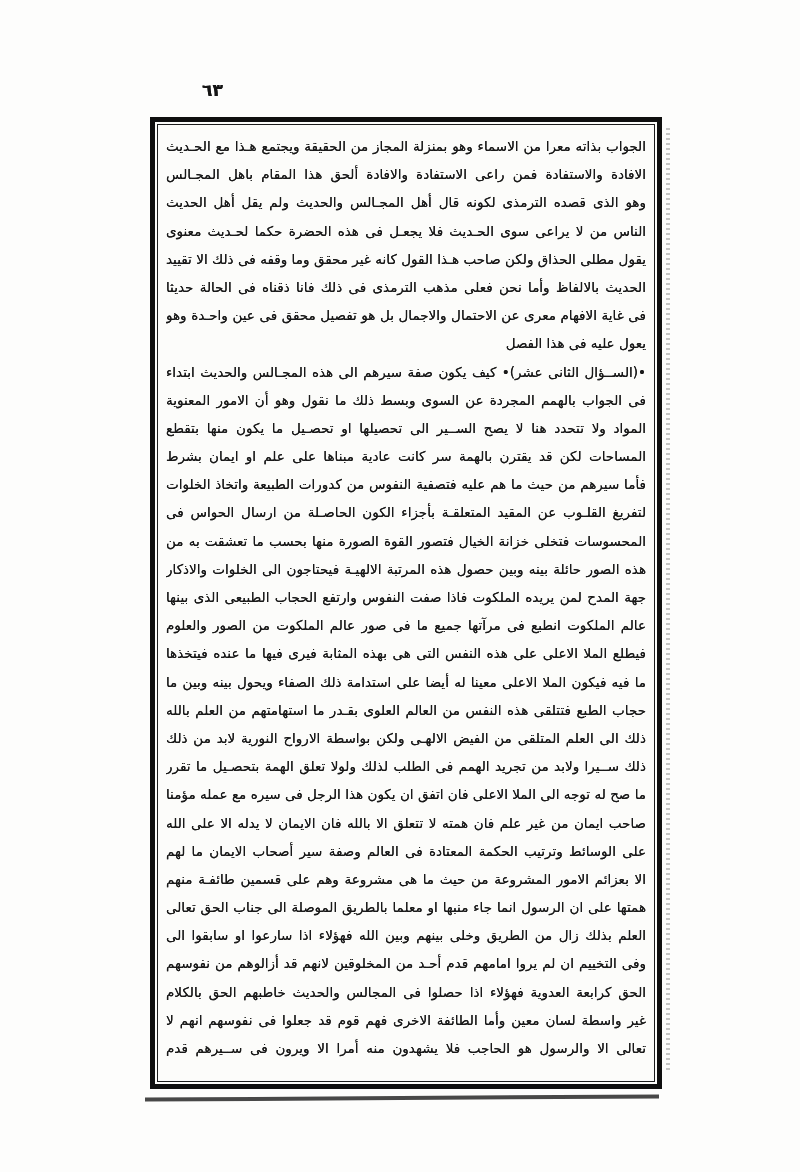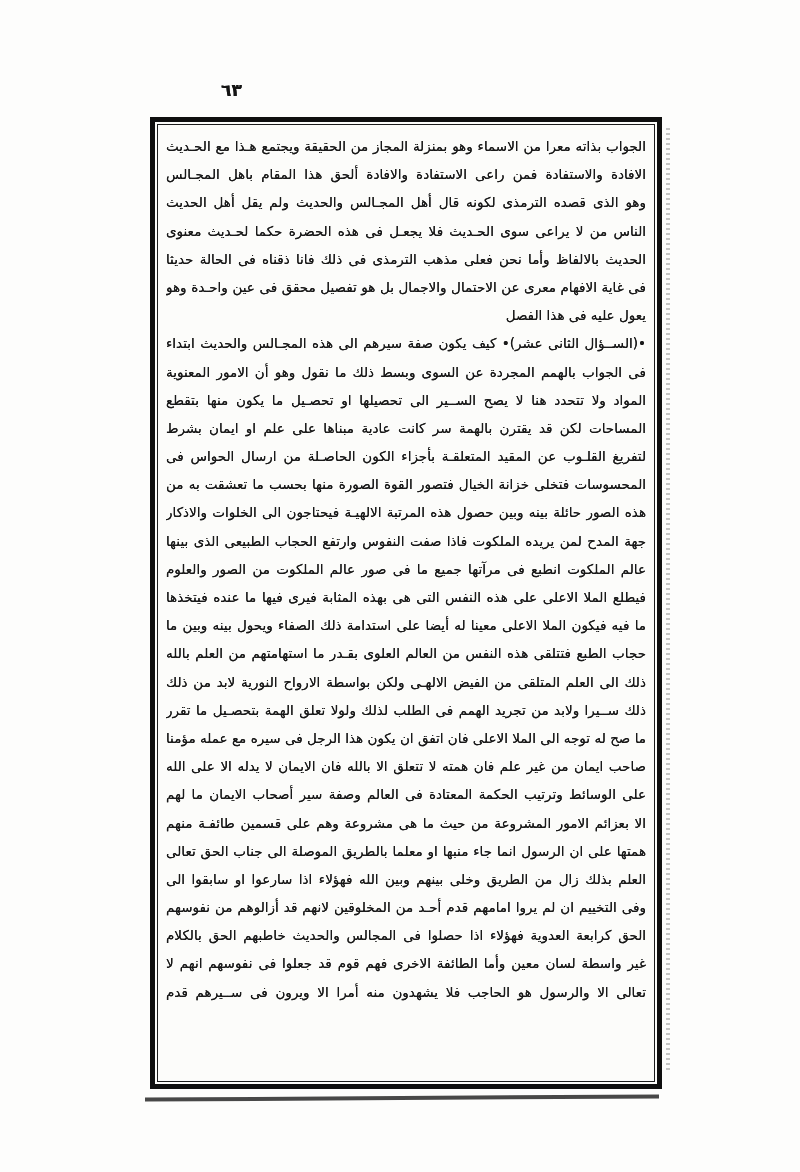--- a/index.html
+++ b/index.html
@@ -8,21 +8,20 @@
     background:#fdfdfc;
     position:relative;
     font-family:"DejaVu Sans", sans-serif;
     overflow:hidden;
   }
   .sheet{position:absolute;inset:0;}
   .page-number{
     position:absolute;top:80px;left:202px;
     font-size:17px;font-weight:bold;color:#141414;
     text-shadow:0 0 .5px #000;
-    margin-left:19px;
   }
   .frame{
     position:absolute;left:150px;top:117px;width:512px;height:972px;
     border:5px solid #0f0f0f;box-sizing:border-box;
     background:#fcfcfa;
   }
   
   .frame::after{
     content:"";position:absolute;left:-10px;right:-2px;bottom:-16px;height:4px;
     background:#1a1a1a;opacity:.8;transform:rotate(-0.35deg);
@@ -66,27 +65,29 @@
 <div class="sheet">
   <div class="page-number">٦٣</div>
 
   <div class="frame">
     <div class="inner-frame">
       <div class="text-block" id="text-block">
           <div class="line">الجواب بذاته معرا من الاسماء وهو بمنزلة المجاز من الحقيقة ويجتمع هـذا مع الحـديث فى</div>
           <div class="line">الافادة والاستفادة فمن راعى الاستفادة والافادة ألحق هذا المقام باهل المجـالس والحديث</div>
           <div class="line">وهو الذى قصده الترمذى لكونه قال أهل المجـالس والحديث ولم يقل أهل الحديث خاصة ومن</div>
           <div class="line">الناس من لا يراعى سوى الحـديث فلا يجعـل فى هذه الحضرة حكما لحـديث معنوى عالى فانه</div>
+          <div class="line">يقول مطلى الحذاق ولكن صاحب هـذا القول كانه غير محقق وما وقفه فى ذلك الا تقييد</div>
           <div class="line">الحديث بالالفاظ وأما نحن فعلى مذهب الترمذى فى ذلك فانا ذقناه فى الحالة حديثا معنويا</div>
           <div class="line">فى غاية الافهام معرى عن الاحتمال والاجمال بل هو تفصيل محقق فى عين واحـدة وهو الذى</div>
           <div class="line short">يعول عليه فى هذا الفصل</div>
           <div class="line">•(الســؤال الثانى عشر)• كيف يكون صفة سيرهم الى هذه المجـالس والحديث ابتداء • قلنا</div>
           <div class="line">فى الجواب بالهمم المجردة عن السوى وبسط ذلك ما نقول وهو أن الامور المعنوية التى لا تقبل</div>
           <div class="line">المواد ولا تتحدد هنا لا يصح الســير الى تحصيلها او تحصـيل ما يكون منها بتقطع المسافات وذرع</div>
           <div class="line">المساحات لكن قد يقترن بالهمة سر كانت عادية مبناها على علم او ايمان بشرط التوحيد فيهما</div>
+          <div class="line">فأما سيرهم من حيث ما هم عليه فتصفية النفوس من كدورات الطبيعة واتخاذ الخلوات</div>
           <div class="line">لتفريغ القلـوب عن المقيد المتعلقـة بأجزاء الكون الحاصـلة من ارسال الحواس فى</div>
           <div class="line">المحسوسات فتخلى خزانة الخيال فتصور القوة الصورة منها بحسب ما تعشقت به من ذلك فتكون</div>
           <div class="line">هذه الصور حائلة بينه وبين حصول هذه المرتبة الالهيـة فيحتاجون الى الخلوات والاذكار على</div>
           <div class="line">جهة المدح لمن يريده الملكوت فاذا صفت النفوس وارتفع الحجاب الطبيعى الذى بينها وبين</div>
           <div class="line">عالم الملكوت انطبع فى مرآتها جميع ما فى صور عالم الملكوت من الصور والعلوم المنقوشة</div>
           <div class="line">فيطلع الملا الاعلى على هذه النفس التى هى بهذه المثابة فيرى فيها ما عنده فيتخذها مجلى ظهور</div>
           <div class="line">ما فيه فيكون الملا الاعلى معينا له أيضا على استدامة ذلك الصفاء ويحول بينه وبين ما يقتضيه</div>
           <div class="line">حجاب الطبع فتتلقى هذه النفس من العالم العلوى بقـدر ما استهامتهم من العلم بالله فتؤديها</div>
           <div class="line">ذلك الى العلم المتلقى من الفيض الالهـى ولكن بواسطة الارواح النورية لابد من ذلك فيسمون</div>
           <div class="line">ذلك ســيرا ولابد من تجريد الهمم فى الطلب لذلك ولولا تعلق الهمة بتحصـيل ما تقرر عندها مجملا</div>

